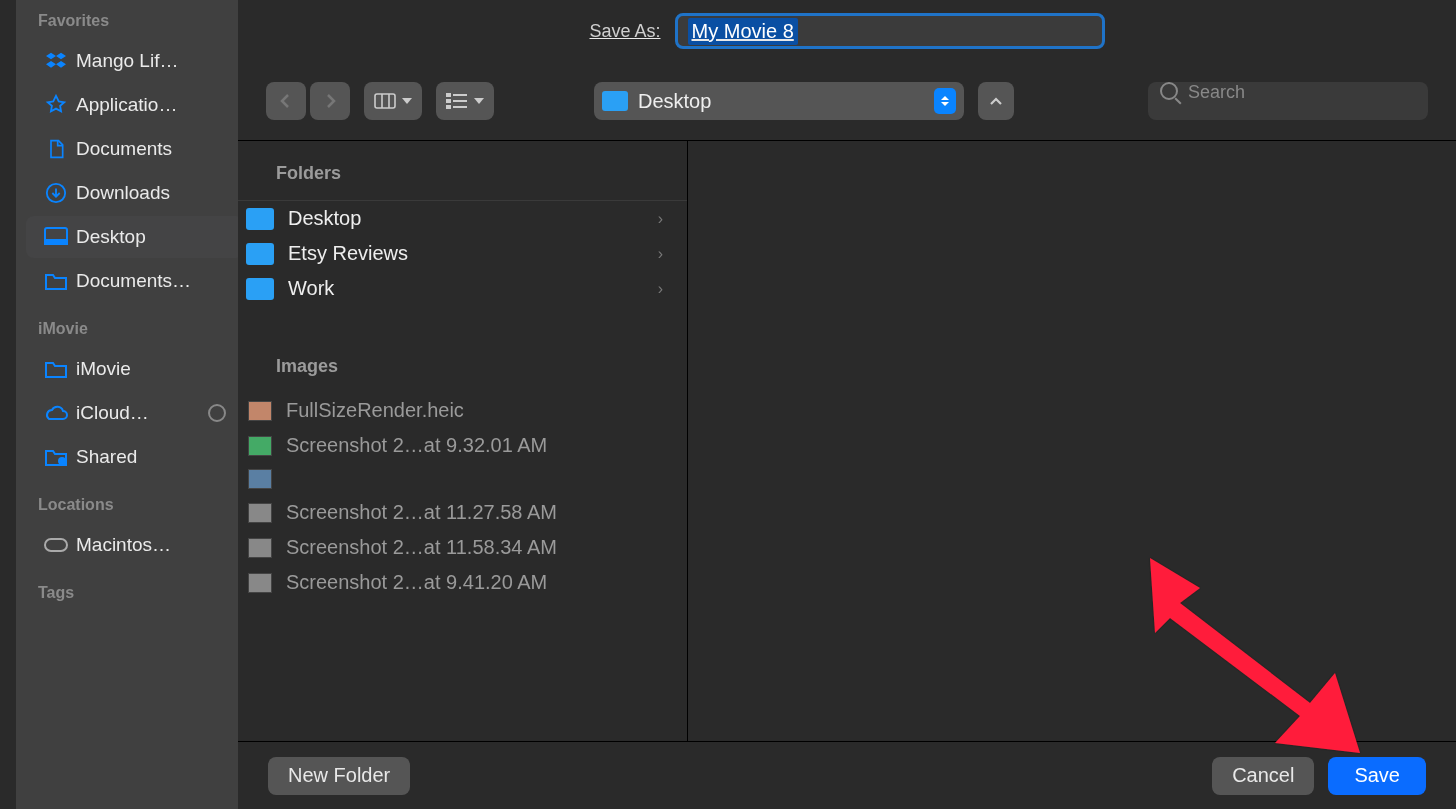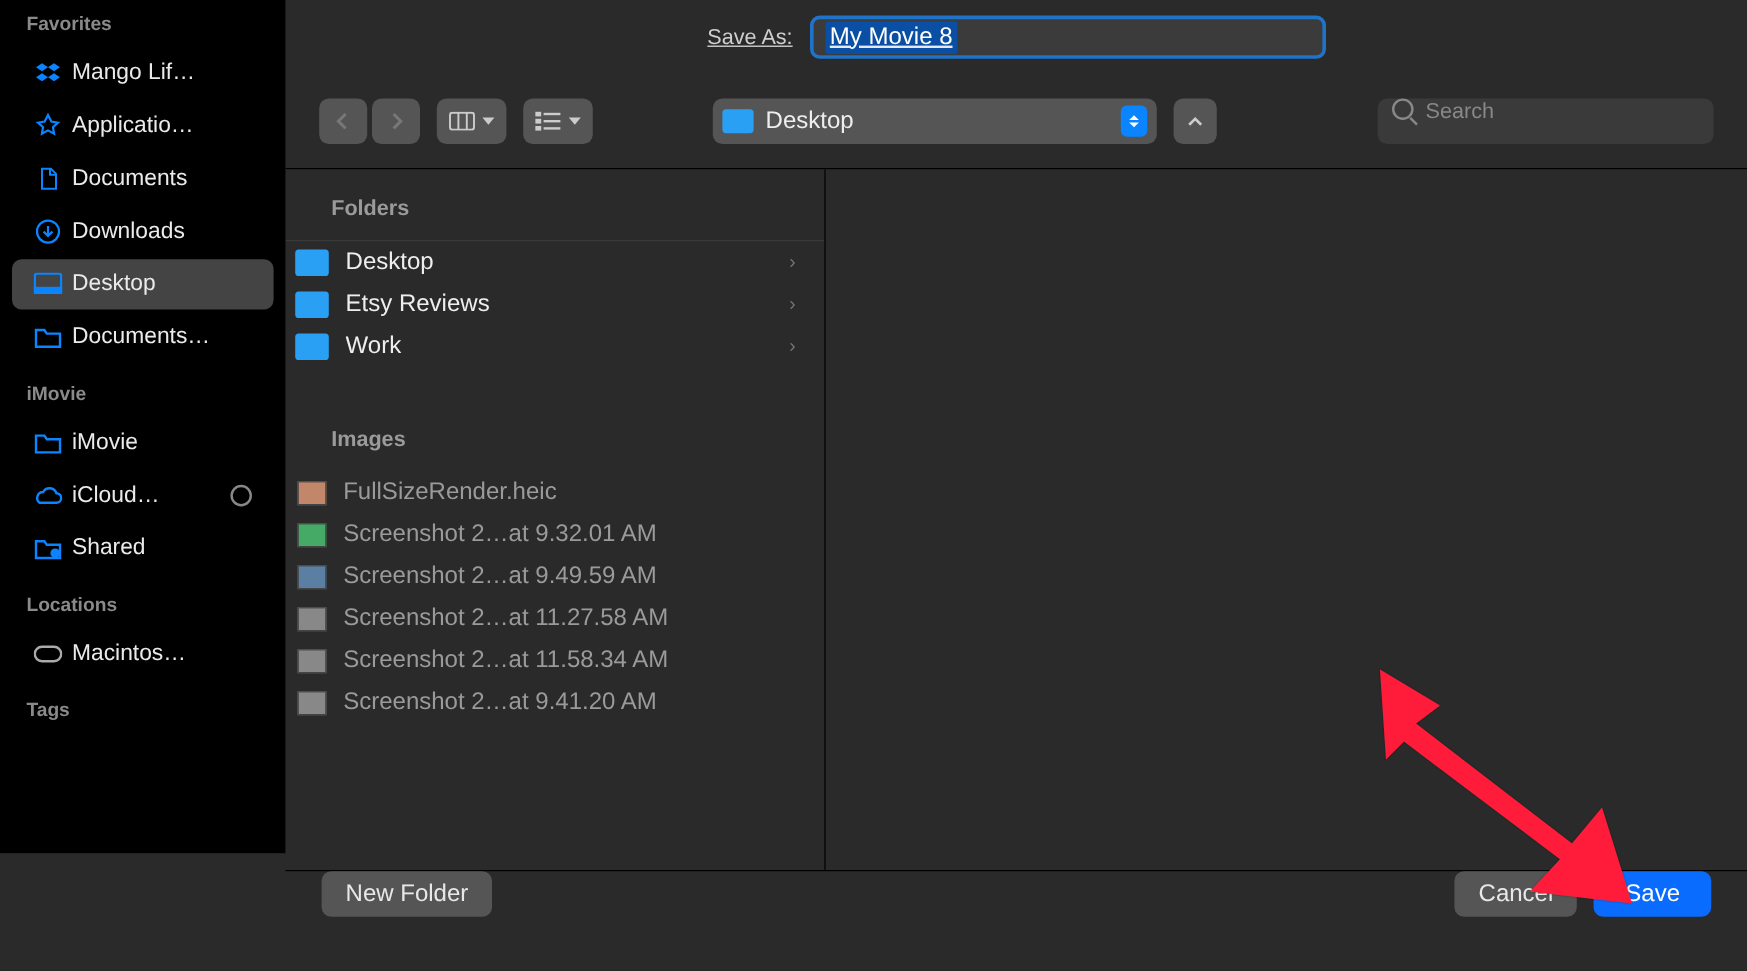--- a/index.html
+++ b/index.html
@@ -1,18 +1,18 @@
 <!DOCTYPE html>
 <html><head>
 <meta charset="utf-8">
 <style>
   * { box-sizing: border-box; margin: 0; padding: 0; font-family: -apple-system, "Helvetica Neue", Arial, sans-serif; }
   body { width: 1456px; height: 809px; background: #2a2a2a; color: #e8e8e8; overflow: hidden; position: relative; }
 
-  .sidebar { position: absolute; left: 0; top: 0; width: 238px; height: 711px; background: #000000; padding: 8px 0; overflow: hidden; }
+  .sidebar { position: absolute; left: 16px; top: 0; width: 238px; height: 809px; background: #404040; padding: 8px 0; overflow: hidden; }
   .sb-section-label { color: #8a8a8a; font-size: 16px; font-weight: 600; padding: 4px 16px 8px 22px; }
   .sb-item { display: flex; align-items: center; gap: 8px; padding: 10px 18px; font-size: 19px; color: #eaeaea; cursor: pointer; border-radius: 8px; margin: 2px 10px; }
   .sb-item.selected { background: #444445; }
   .sb-icon { width: 24px; height: 22px; flex: 0 0 24px; display:flex; align-items:center; justify-content:center; }
   .sb-label { white-space: nowrap; overflow: hidden; text-overflow: ellipsis; flex:1; }
   .sb-usage { width:18px; height:18px; border-radius:50%; border:2px solid #888; position:relative; }
 
   .main { position:absolute; left:238px; top:0; right:0; bottom:0; background:#2a2a2a; display:flex; flex-direction:column; }
 
   .saveas-row { height:62px; display:flex; align-items:center; justify-content:center; gap:14px;text-decoration:underline; }
@@ -38,21 +38,21 @@
   .column { width:450px; border-right:1px solid #000; overflow-y:auto; }
   .section-head { color:#9b9b9b; font-size:18px; font-weight:600; padding:22px 0 16px 38px; border-bottom:1px solid #3a3a3a; }
   .section-head.noborder { border-bottom:none; }
   .row { display:flex; align-items:center; gap:14px; padding:6px 24px 6px 4px; cursor:pointer; }
   .row .fld { width:28px; height:22px; background:#2aa0f5; border-radius:3px; margin-left:4px; }
   .row .img-thumb { width:24px; height:20px; background:#666; border:1px solid #444; margin-left:6px; }
   .row .nm { font-size:20px; color:#eee; flex:1; white-space:nowrap; overflow:hidden; text-overflow:ellipsis; }
   .row.dim .nm { color:#9a9a9a; }
   .row .chv { color:#777; font-size:16px; }
 
-  .footer { height:84px; border-top:1px solid #000; display:flex; padding:0 30px; gap:14px; }
+  .footer { height:68px; border-top:1px solid #000; display:flex; align-items:center; padding:0 30px; gap:14px; }
   .f-btn { background:#555; color:#e8e8e8; font-size:20px; height:38px; border-radius:8px; padding:0 20px; display:flex; align-items:center; cursor:pointer; }
   .f-btn.primary { background:#0a6cff; color:#fff; font-weight:500; padding:0 26px; }
   .spacer { flex:1; }
 
   .annot-arrow { position:absolute; left:1140px; top:548px; width:230px; height:210px; pointer-events:none; }
 
   .caret-down { width:0;height:0;border-left:5px solid transparent;border-right:5px solid transparent;border-top:6px solid #ccc; }
   .mini-caret { display:flex; flex-direction:column; gap:2px; }
   .mini-caret div{ width:0;height:0;border-left:4px solid transparent;border-right:4px solid transparent; }
   .mini-caret .u{border-bottom:4px solid #fff;} .mini-caret .d{border-top:4px solid #fff;}
@@ -244,21 +244,20 @@
       <div class="row dim">
           <span class="img-thumb" style="background:#c2866a"></span>
           <span class="nm">FullSizeRender.heic</span>
         </div>
       <div class="row dim">
           <span class="img-thumb" style="background:#4a6"></span>
           <span class="nm">Screenshot 2…at 9.32.01 AM</span>
         </div>
       <div class="row dim">
           <span class="img-thumb" style="background:#5a7fa3"></span>
-          <span class="nm">Screenshot 2…at 9.49.59 AM</span>
         </div>
       <div class="row dim">
           <span class="img-thumb" style="background:#888"></span>
           <span class="nm">Screenshot 2…at 11.27.58 AM</span>
         </div>
       <div class="row dim">
           <span class="img-thumb" style="background:#888"></span>
           <span class="nm">Screenshot 2…at 11.58.34 AM</span>
         </div>
       <div class="row dim">

